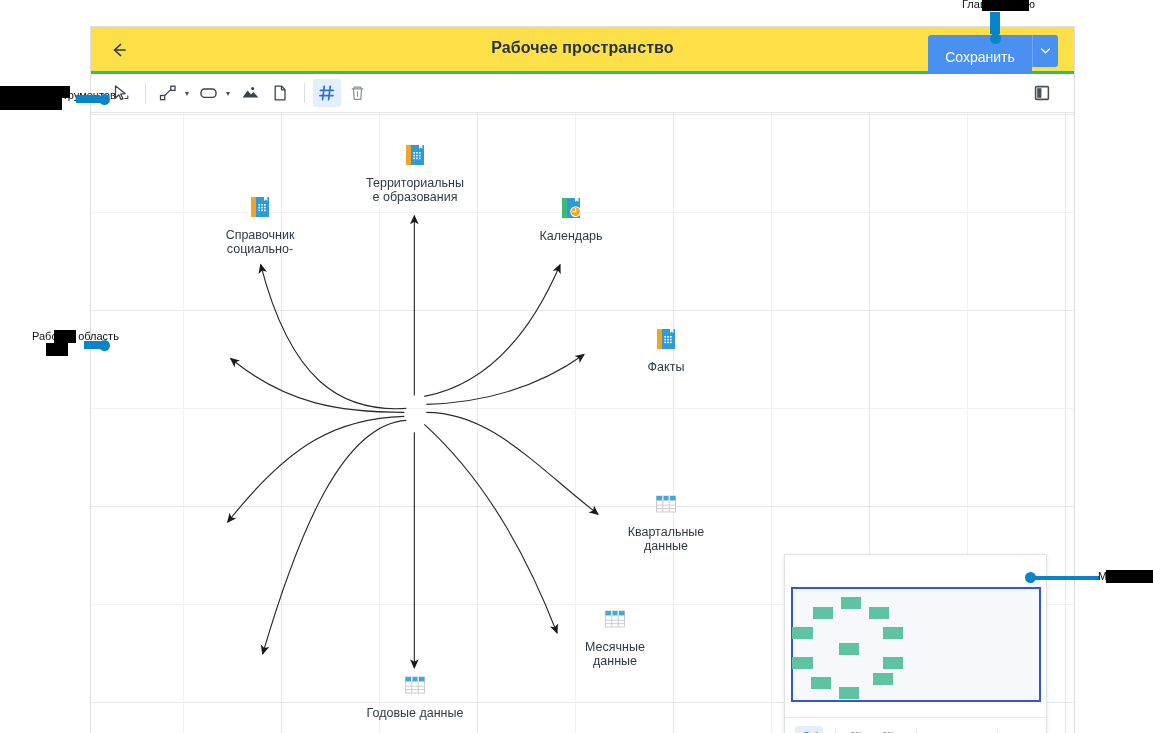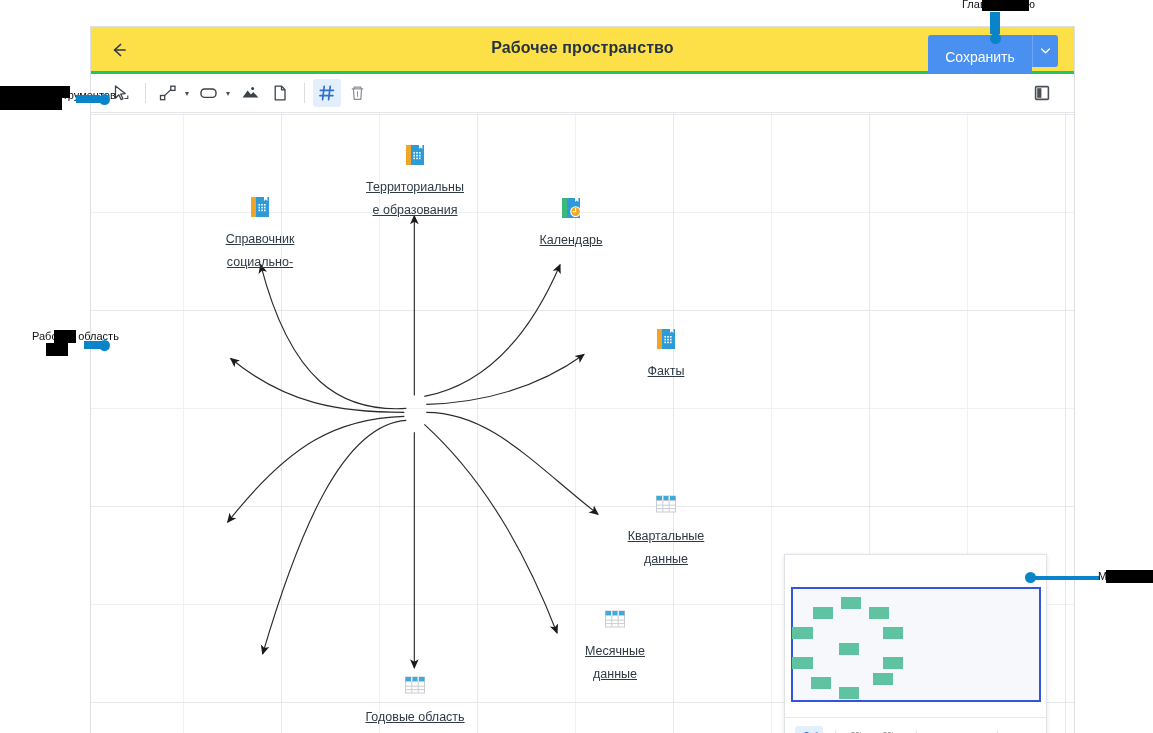--- a/index.html
+++ b/index.html
@@ -117,21 +117,21 @@
     width: 160px;
     margin-left: -80px;
     text-align: center;
     cursor: pointer;
   }
   .node .node-icon {
     display: flex; align-items: center; justify-content: center;
     height: 32px; margin-bottom: 5px;
   }
   .node .node-label {
-    font-size: 12.5px; color: #2f3a45; line-height: 23px; text-decoration: underline;
+    font-size: 12.5px; color: #2f3a45; line-height: 14px;
   }
 
   
   .minimap {
     position: absolute;
     left: 693px; top: 441px;
     width: 263px; height: 208px;
     background: #fff;
     border: 1px solid #dfe2e6;
     box-shadow: 0 1px 4px rgba(0,0,0,.10);
@@ -415,21 +415,21 @@
 
       <div class="node" style="left:324px; top:556px;">
         <div class="node-icon">
           <svg width="30" height="30" viewBox="0 0 30 30" aria-hidden="true">
             <rect x="5.5" y="7" width="19" height="16" fill="#ffffff" stroke="#c9ccd1" stroke-width="1"></rect>
             <rect x="5.5" y="7" width="19" height="4.6" fill="#3fa9dc"></rect>
             <path d="M11.8,7 V23 M18.2,7 V23 M5.5,16.2 H24.5 M5.5,19.6 H24.5 M5.5,11.6 H24.5" stroke="#c9ccd1" stroke-width="1"></path>
             <path d="M11.8,7 V11.6 M18.2,7 V11.6" stroke="#ffffff" stroke-width="1"></path>
           </svg>
         </div>
-        <div class="node-label" style="white-space:pre-line">Годовые область</div>
+        <div class="node-label" style="white-space:pre-line">Годовые данные</div>
       </div>
 
       <div class="minimap">
         <div class="minimap-view">
           <div class="mm-rect" style="left:48px;  top:8px;  width:20px; height:12px;"></div>
           <div class="mm-rect" style="left:20px;  top:18px; width:20px; height:12px;"></div>
           <div class="mm-rect" style="left:76px;  top:18px; width:20px; height:12px;"></div>
           <div class="mm-rect" style="left:-1px;  top:38px; width:21px; height:12px;"></div>
           <div class="mm-rect" style="left:90px;  top:38px; width:20px; height:12px;"></div>
           <div class="mm-rect" style="left:46px;  top:54px; width:20px; height:12px;"></div>

